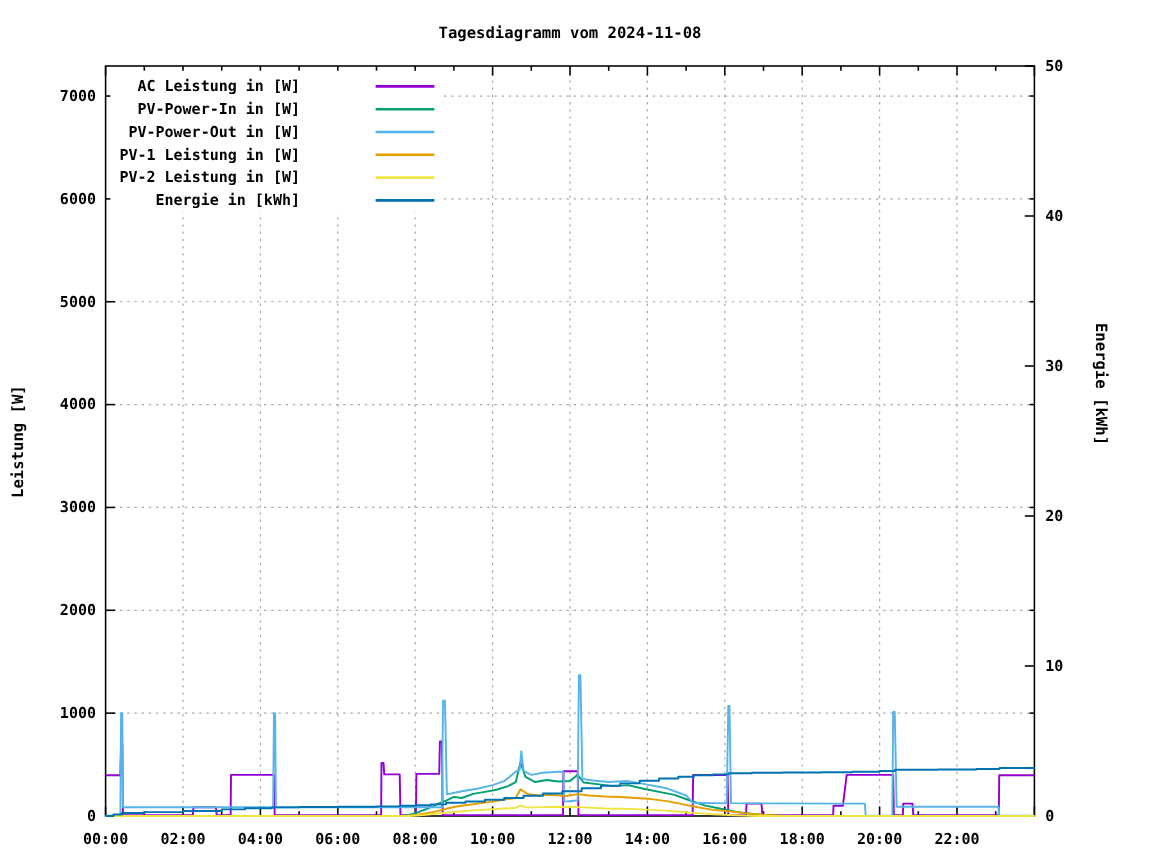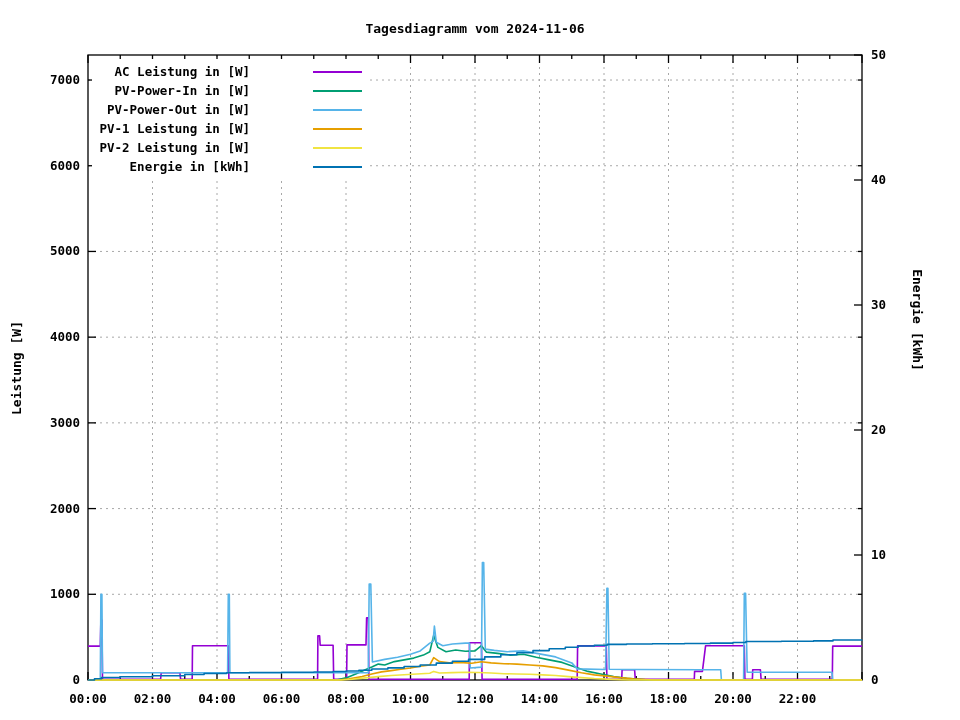--- a/index.html
+++ b/index.html
@@ -12,21 +12,21 @@
   .ylabel-right{position:absolute;top:320px;left:917px;transform:translate(-50%,-50%) rotate(90deg);
     white-space:nowrap;font-size:13px;font-weight:bold;color:#000;}
   svg{position:absolute;top:0;left:0;}
   text{font-family:"DejaVu Sans Mono","Liberation Mono",monospace;font-weight:bold;
     font-size:12.5px;fill:#000;}
 </style>
 </head>
 <body>
 
 <div class="chart-wrap">
-  <div class="title">Tagesdiagramm vom 2024-11-06</div>
+  <div class="title">Tagesdiagramm vom 2024-11-08</div>
   <div class="ylabel-left">Leistung [W]</div>
   <div class="ylabel-right">Energie [kWh]</div>
   <svg id="plot-svg" width="960" height="720">
       <g stroke="#a8a8a8" stroke-width="1" stroke-dasharray="2 4">
         <line x1="88" x2="862" y1="594.289632473944" y2="594.289632473944"></line>
         <line x1="88" x2="862" y1="508.5792649478881" y2="508.5792649478881"></line>
         <line x1="88" x2="862" y1="422.8688974218322" y2="422.8688974218322"></line>
         <line x1="88" x2="862" y1="337.1585298957762" y2="337.1585298957762"></line>
         <line x1="88" x2="862" y1="251.44816236972025" y2="251.44816236972025"></line>
         <line x1="88" x2="862" y1="165.73779484366435" y2="165.73779484366435"></line>

